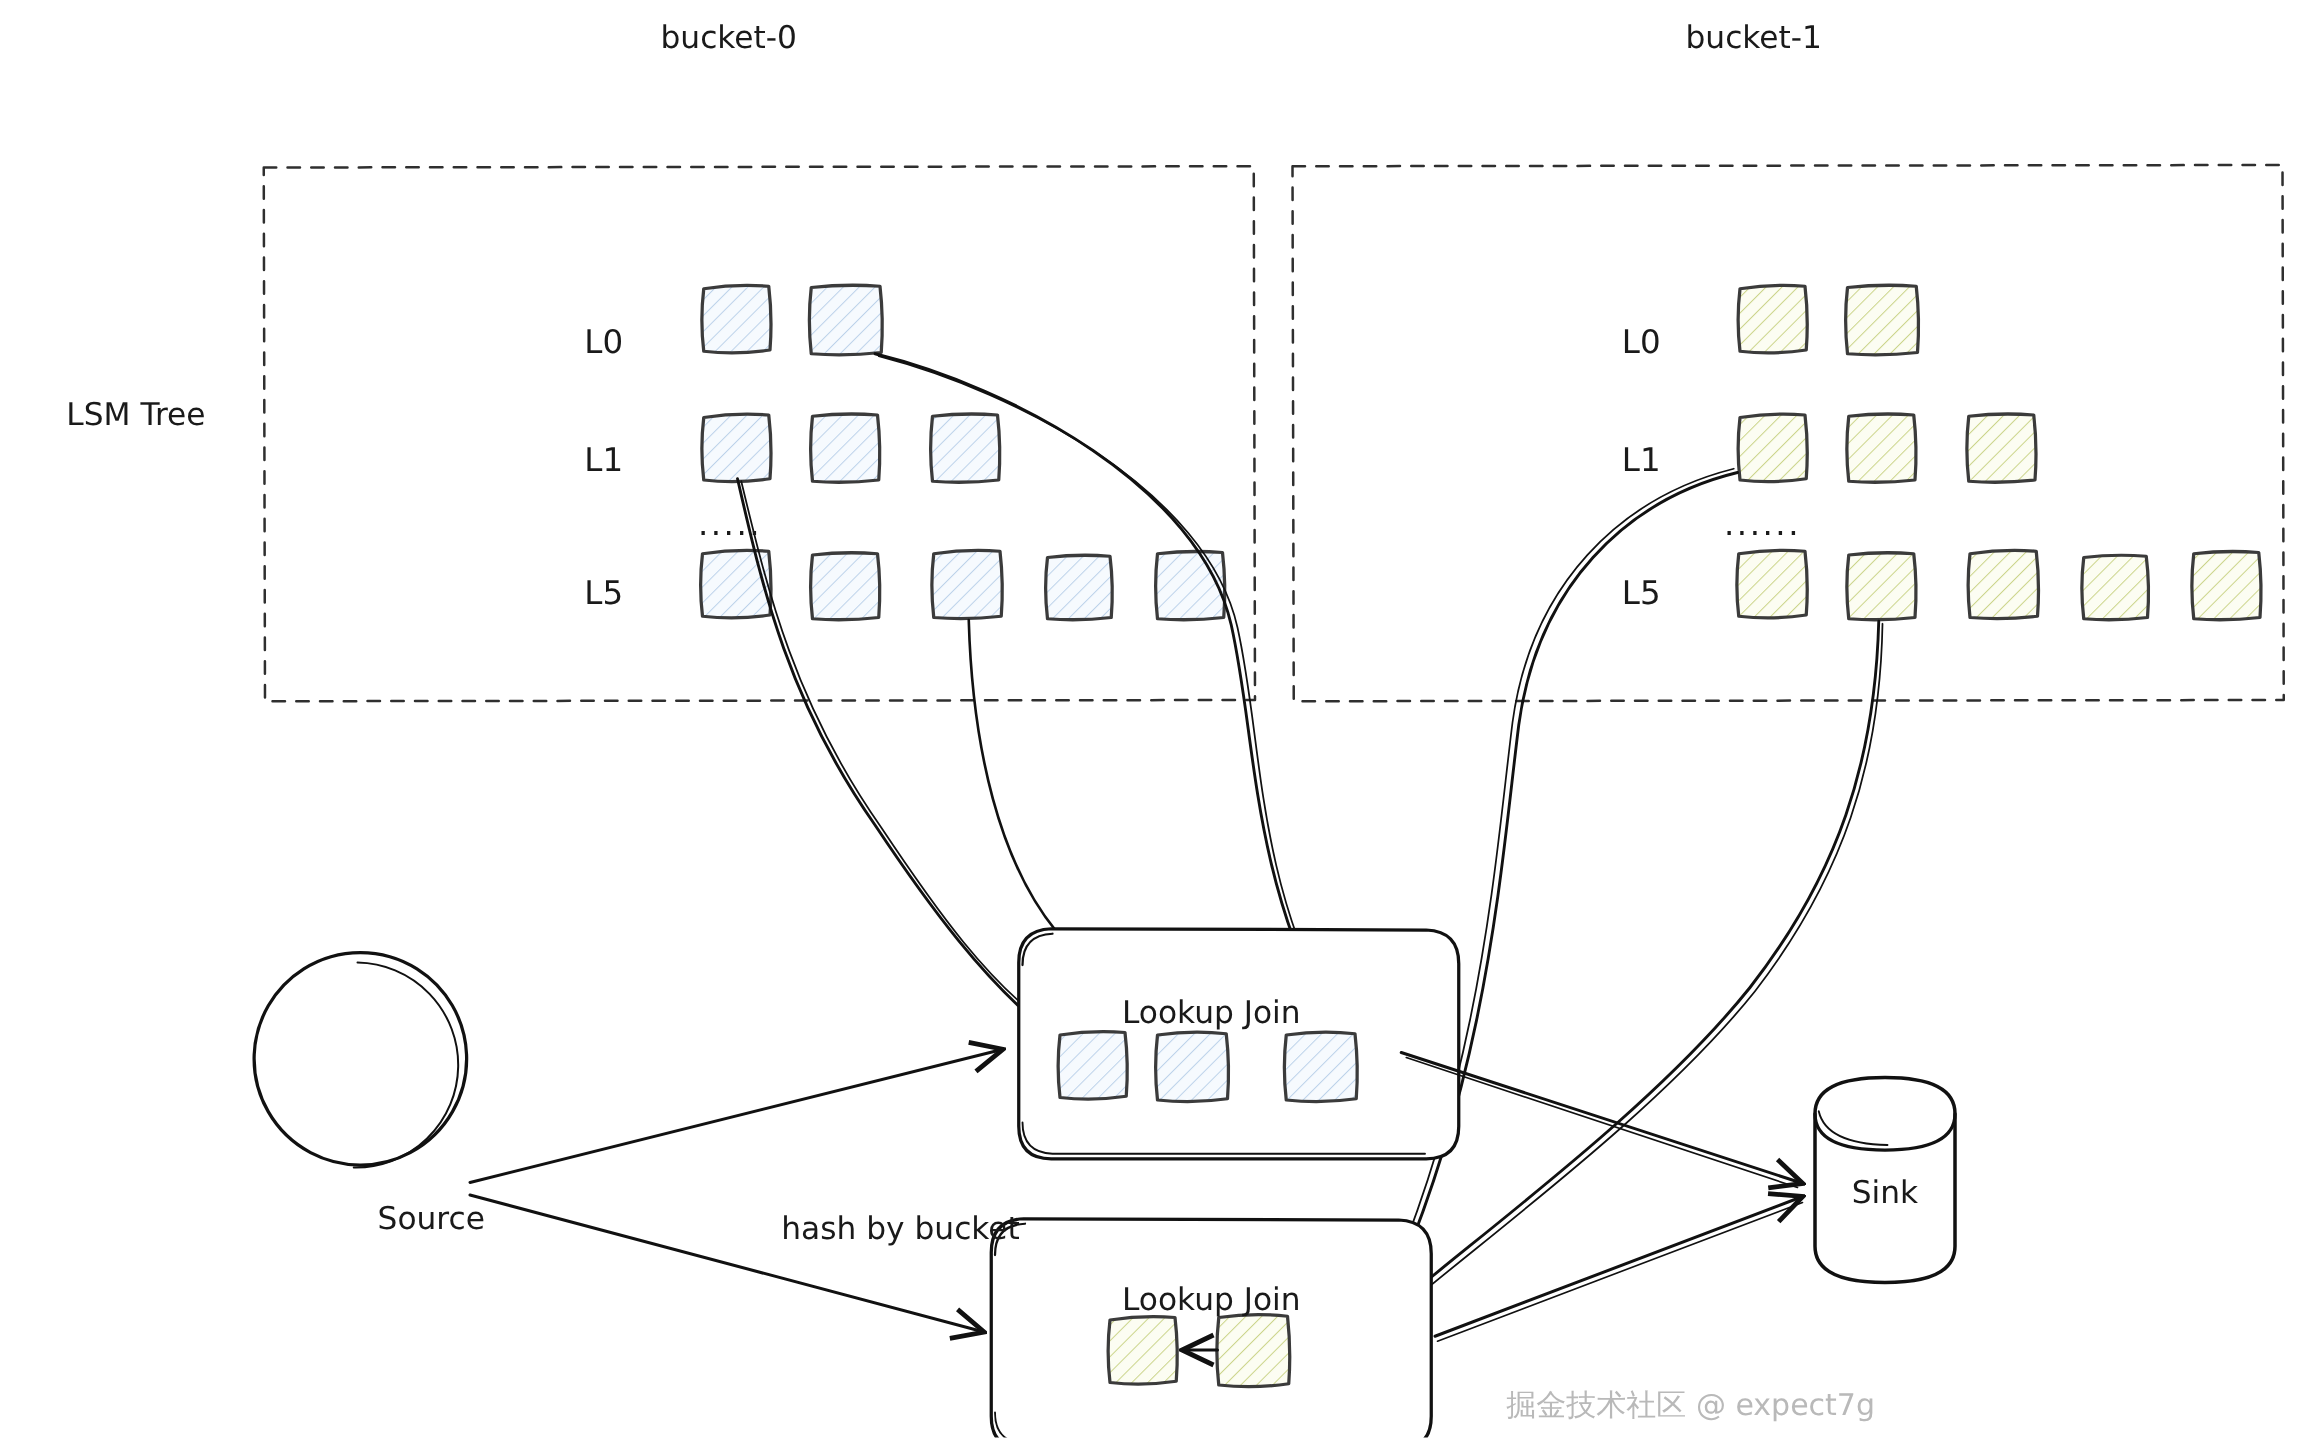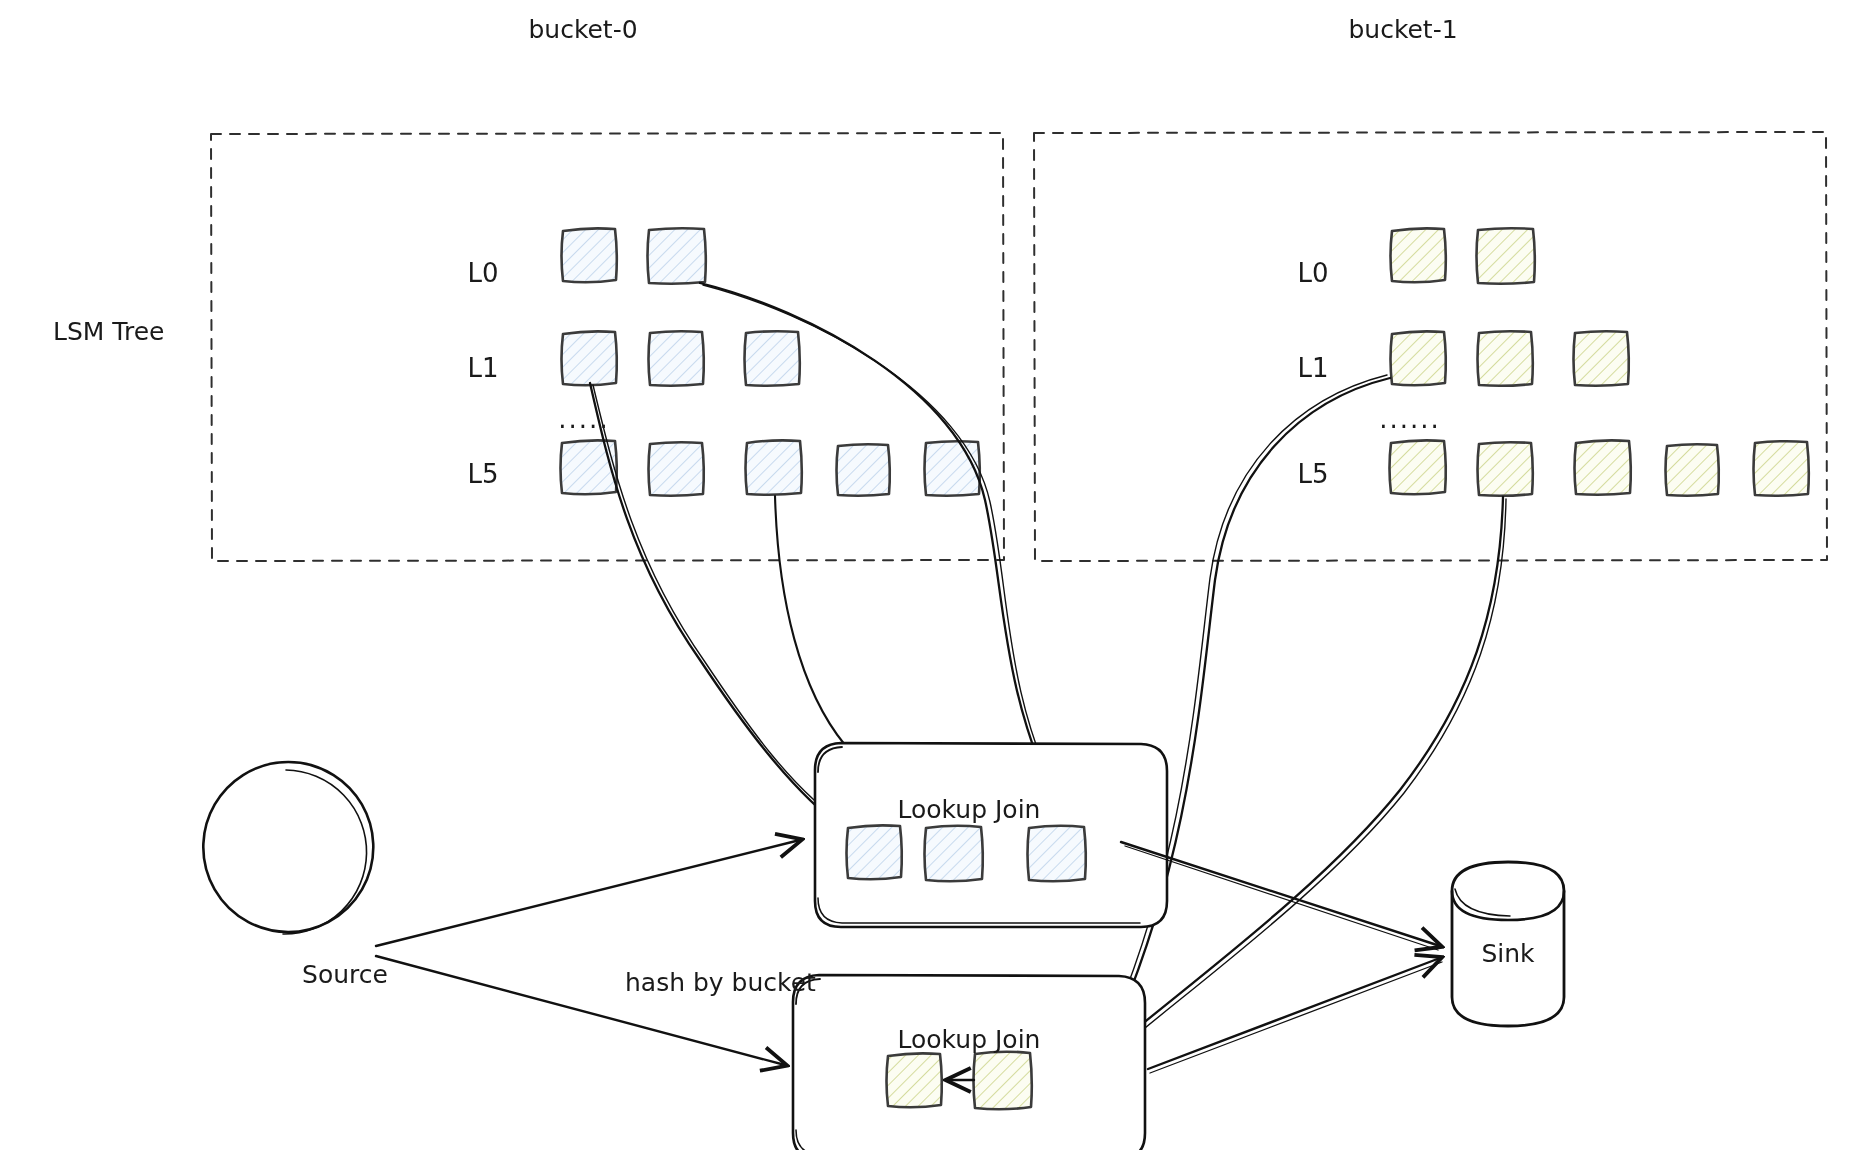--- a/index.html
+++ b/index.html
@@ -201,13 +201,14 @@
       <text class="hand-text label-node" x="1508" y="962" text-anchor="middle">Sink</text>
 
       <text class="hand-text label-edge" x="625" y="991" text-anchor="start">hash by bucket</text>
 
       <text class="hand-text label-node" x="969" y="818" text-anchor="middle">Lookup Join</text>
       <text class="hand-text label-node" x="969" y="1048" text-anchor="middle">Lookup Join</text>
 
     </g>
   </svg>
 
+  <div class="watermark">掘金技术社区 @ expect7g</div>
 </div>
 
 </body></html>

